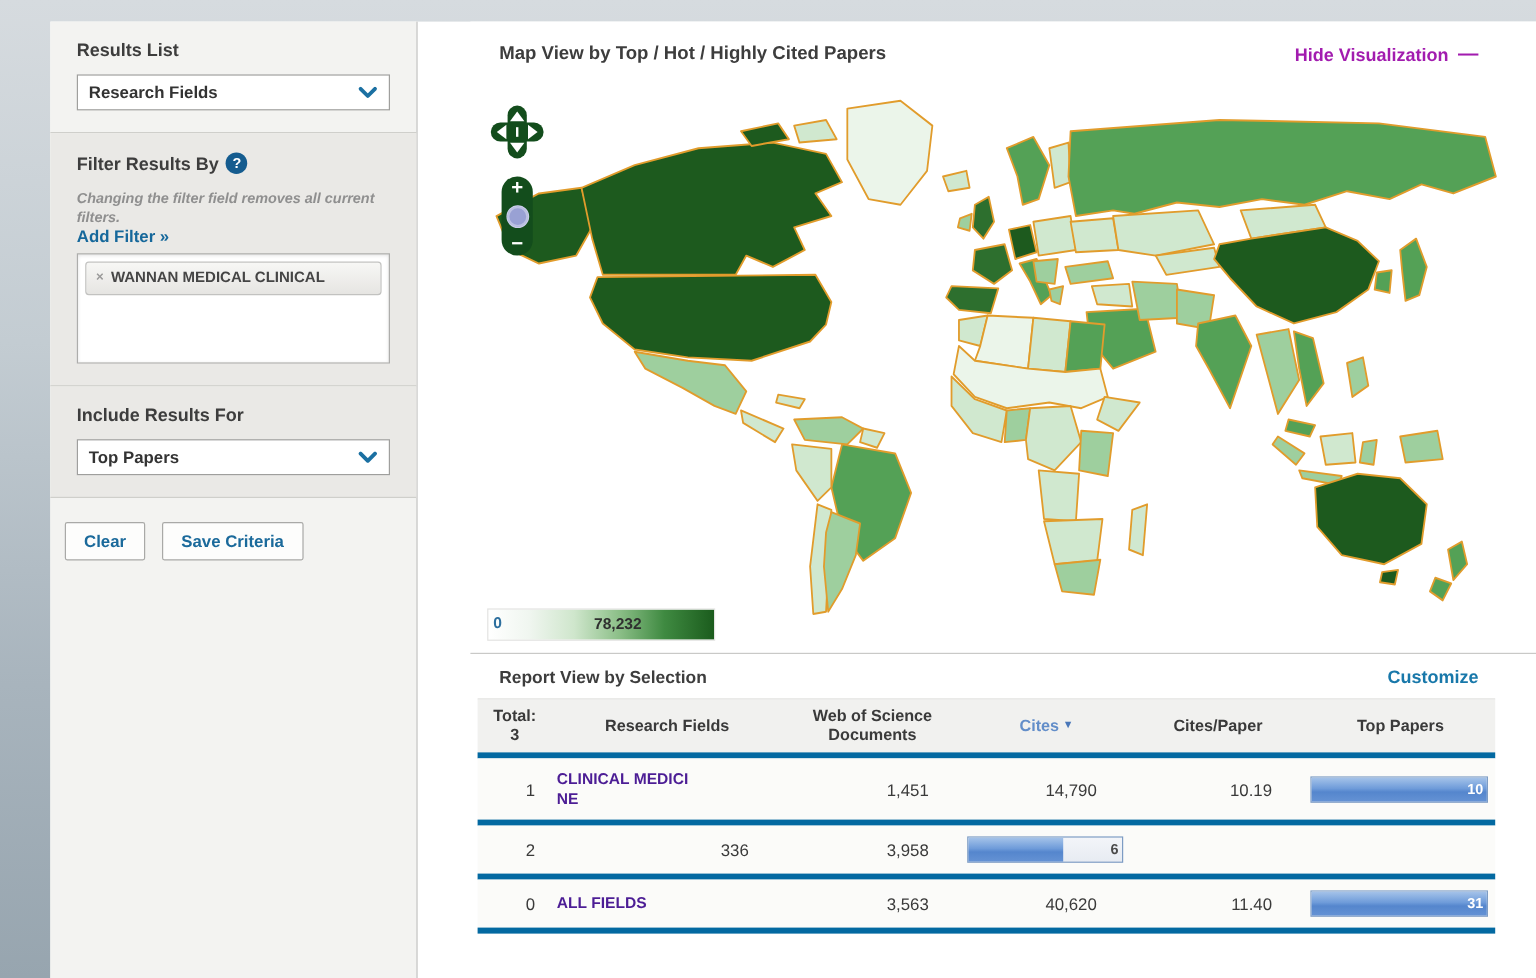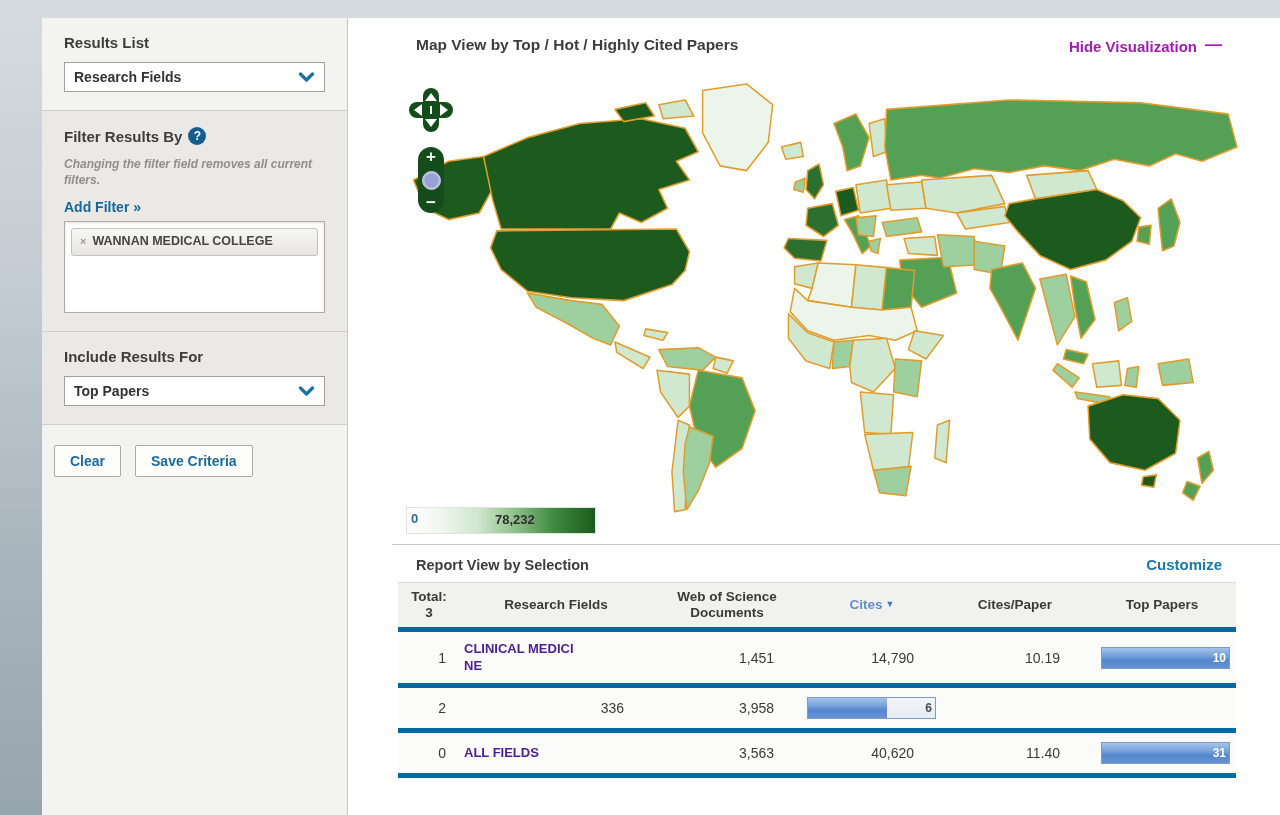--- a/index.html
+++ b/index.html
@@ -14,21 +14,21 @@
   .sec { padding:16px 22px 18px 22px; border-bottom:1px solid #cfcfcb; }
   .sec.alt { background:#eae9e6; }
   .sec h2 { font-size:15px; font-weight:bold; color:#3d3d3d; margin-bottom:11px; }
   .selectbox { display:flex; align-items:center; justify-content:space-between;
     background:#fff; border:1px solid #9f9f9d; padding:6px 9px; cursor:pointer; }
   .selectbox .val { font-size:14px; font-weight:bold; color:#333; }
   .helpicon { display:inline-block; width:18px; height:18px; border-radius:50%;
     background:#155c8f; color:#fff; font-size:12px; font-weight:bold; text-align:center;
     line-height:18px; vertical-align:2px; margin-left:6px; }
   .note { font-size:12px; font-style:italic; font-weight:bold; color:#8f8f8f;
-    line-height:1.35; margin-bottom:10px; }
+    line-height:1.35; }
   .addfilter { display:inline-block; font-size:14px; font-weight:bold; color:#16689b;
     text-decoration:none; margin-bottom:6px; cursor:pointer; }
   .filterbox { background:#fff; border:1px solid #adadab; height:92px; padding:6px;
     box-shadow:inset 0 1px 3px rgba(0,0,0,.12); }
   .ftag { display:flex; align-items:flex-start; gap:6px;
     background:linear-gradient(180deg,#f7f7f5,#e6e5e2); border:1px solid #c2c2c0;
     border-radius:3px; padding:5px 8px; cursor:pointer; }
   .ftag .x { color:#9a9a9a; font-size:11px; font-weight:bold; line-height:15px; cursor:pointer; }
   .ftag .tlabel { font-size:12.5px; font-weight:bold; color:#454545; line-height:1.25; }
   .btnrow { display:flex; gap:14px; padding:20px 12px; }
@@ -74,21 +74,21 @@
   .th.total { text-align:center; }
   .th.cites { color:#638ec9; cursor:pointer; }
   .th .sortglyph { font-size:9px; color:#4a77b8; vertical-align:2px; margin-left:3px; }
   .td { font-size:14px; color:#3a3a3a; padding:9px 4px; }
   .td.rank { text-align:right; padding-right:14px; }
   .td.num { text-align:right; padding-right:28px; }
   .fieldlink { display:inline-block; width:112px; font-size:13px; font-weight:bold;
     color:#4c1d95; text-decoration:none; word-break:break-all; line-height:1.25;
     cursor:pointer; }
   .barcell { display:flex; justify-content:flex-end; padding-right:6px; }
-  .bar { position:relative; width:129px; height:22px; border:1px solid #7d9cc4;
+  .bar { position:relative; width:148px; height:22px; border:1px solid #7d9cc4;
     background:linear-gradient(180deg,#f3f5f9,#e7ebf2); }
   .barfill { height:100%;
     background:linear-gradient(180deg,#a5c3e9 0%,#6f9cda 45%,#5586cd 60%,#6492d4 100%); }
   .barlabel { position:absolute; right:3px; top:3px; font-size:12px; font-weight:bold;
     color:#4a4a4a; }
   .bar.full .barlabel { color:#fff; }
   
   .c0{fill:#ebf5ea}.c1{fill:#d0e8cf}.c2{fill:#9ecf9e}.c3{fill:#54a156}
   .c4{fill:#2d6f2e}.c5{fill:#1d5a1e}
 </style>
@@ -109,21 +109,21 @@
       </div>
     </section>
 
     <section class="sec alt">
       <h2><span>Filter Results By</span><span class="helpicon">?</span></h2>
       <p class="note">Changing the filter field removes all current filters.</p>
       <a class="addfilter">Add Filter »</a>
       <div class="filterbox">
         <div class="ftag">
           <span class="x">×</span>
-          <span class="tlabel">WANNAN MEDICAL COLLEGE</span>
+          <span class="tlabel">WANNAN MEDICAL CLINICAL</span>
         </div>
       </div>
     </section>
 
     <section class="sec alt">
       <h2>Include Results For</h2>
       <div class="selectbox">
         <span class="val">Top Papers</span>
         <svg width="17" height="11" viewBox="0 0 17 11">
           <path d="M2.5 2 L8.5 8 L14.5 2" fill="none" stroke="#1b70a2" stroke-width="3.2" stroke-linecap="round" stroke-linejoin="round"></path>

